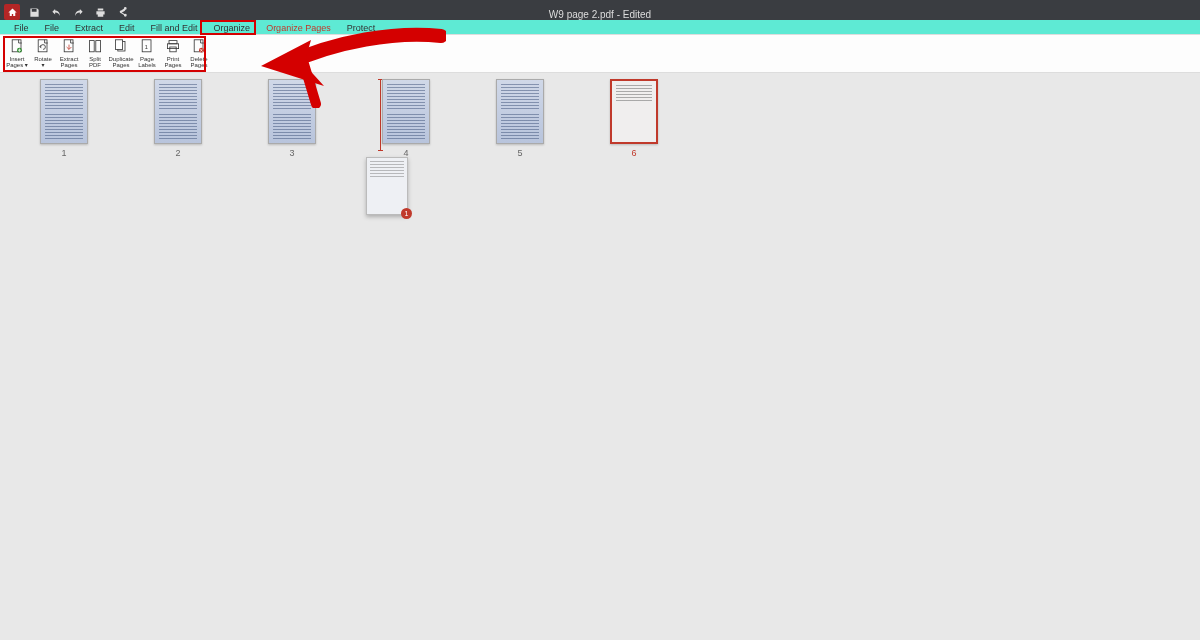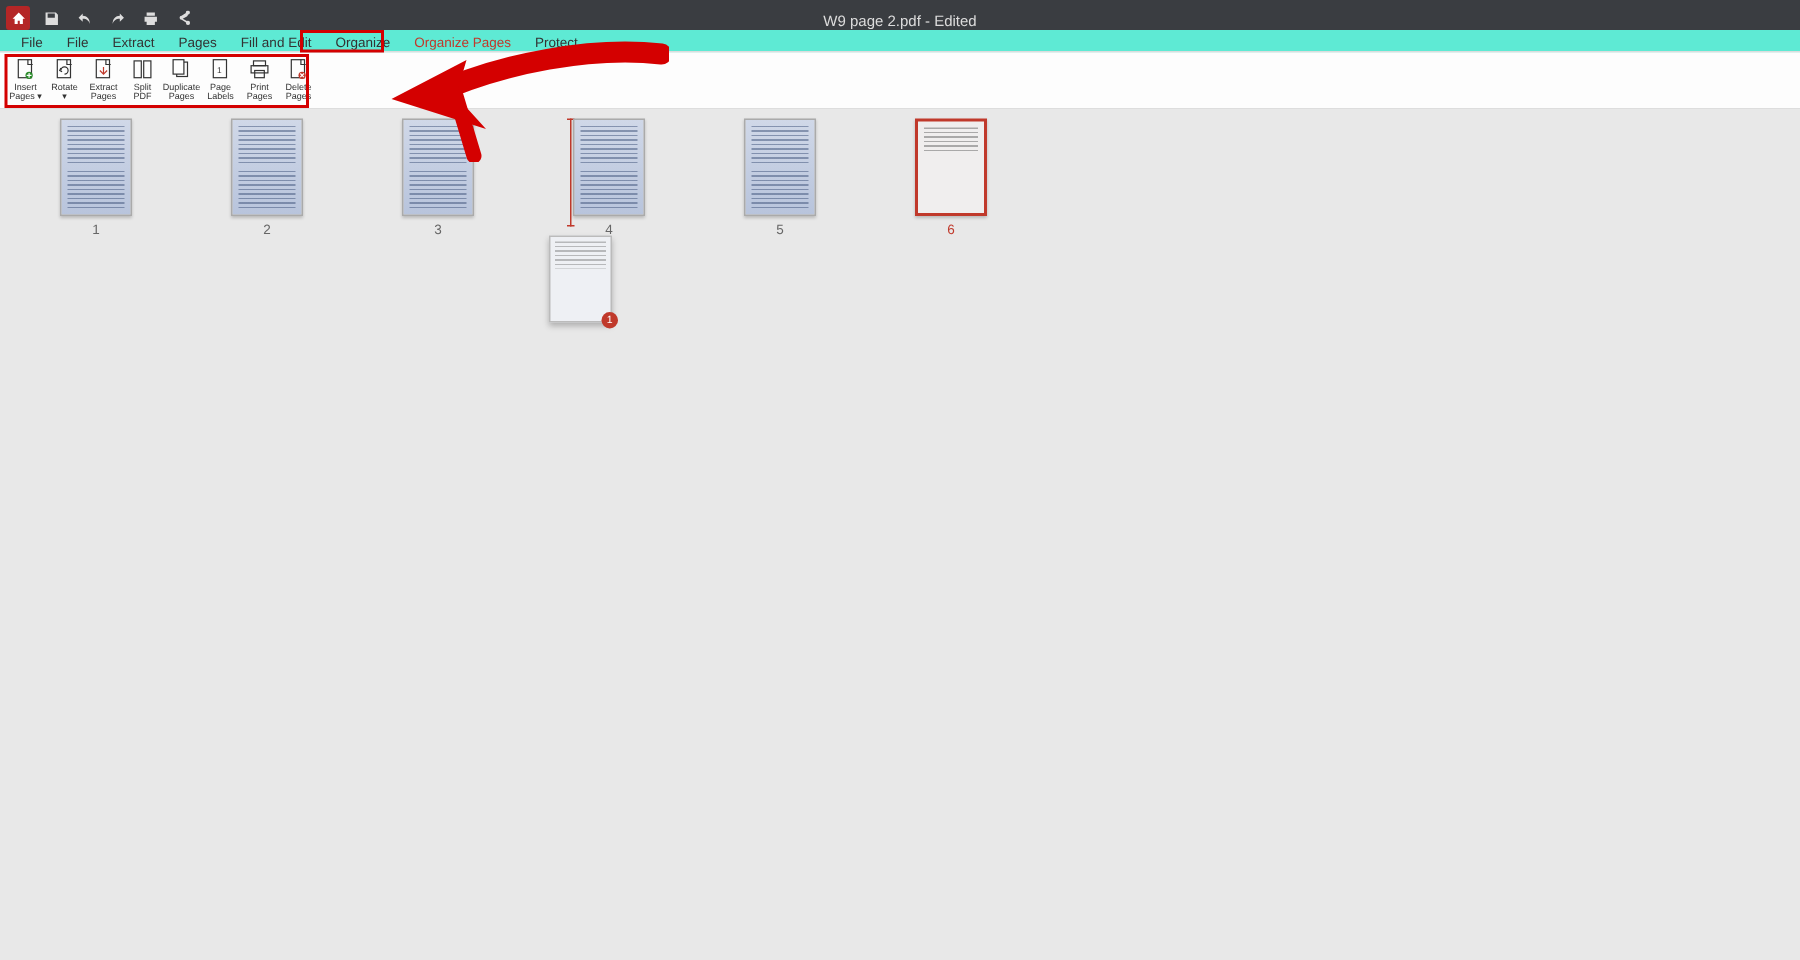--- a/index.html
+++ b/index.html
@@ -271,21 +271,21 @@
         </svg>
     </div>
   </div>
   <div class="title">W9 page 2.pdf - Edited</div>
 </div>
 
 <div class="menubar">
   <div class="menu-item">File</div>
   <div class="menu-item">File</div>
   <div class="menu-item">Extract</div>
-  <div class="menu-item">Pages</div>
+  <div class="menu-item">Edit</div>
   <div class="menu-item">Fill and Edit</div>
   <div class="menu-item">Organize</div>
   <div class="menu-item active">Organize Pages</div>
   <div class="menu-item">Protect</div>
 </div>
 
 <div class="toolbar-wrap">
   <div class="toolbar-group">
     <div class="tool-btn">
       <svg class="tool-icon" viewBox="0 0 16 20">

